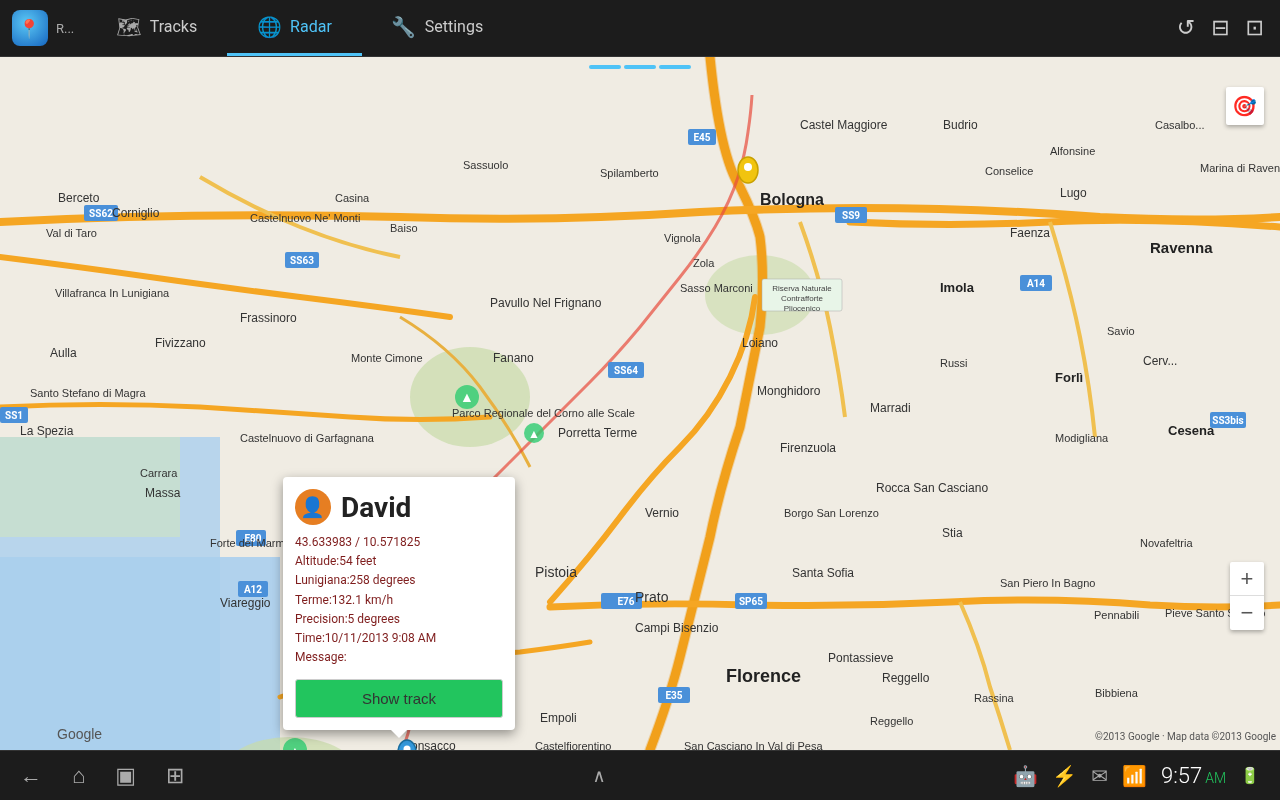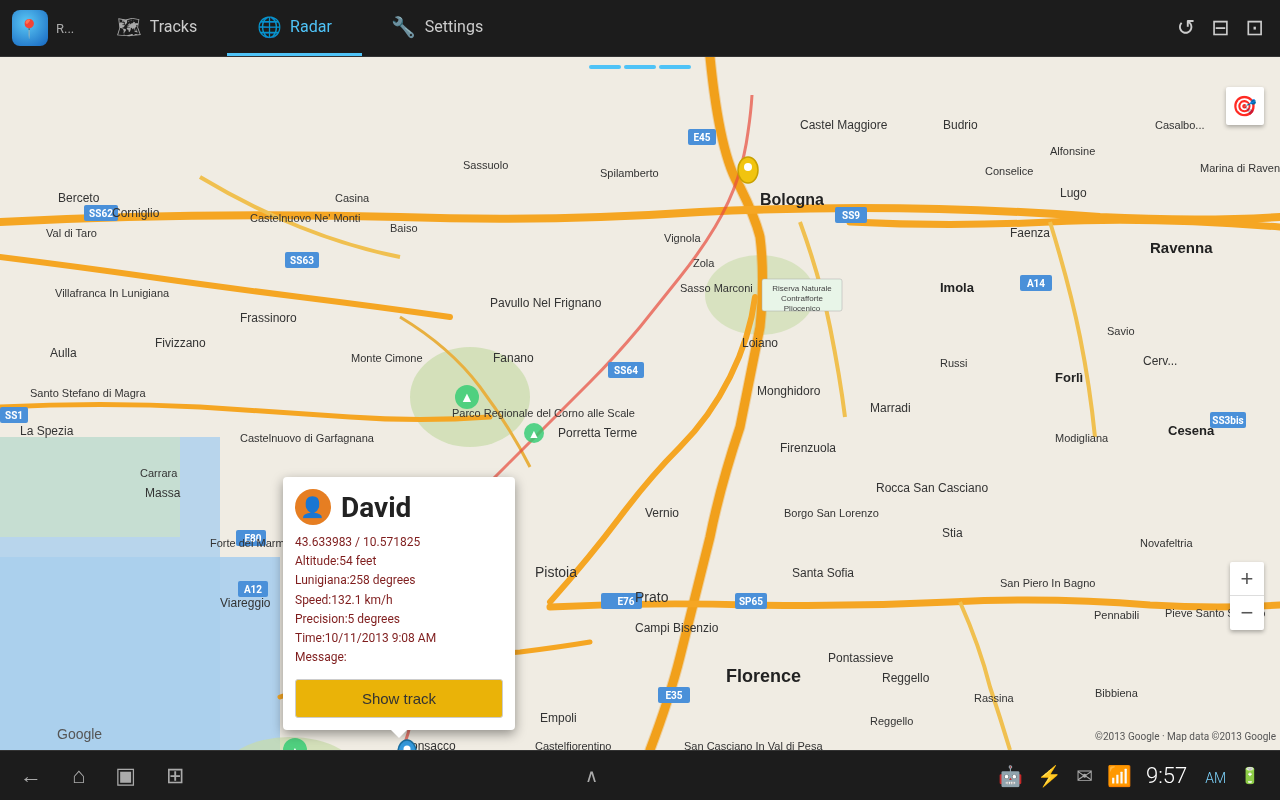--- a/index.html
+++ b/index.html
@@ -199,21 +199,21 @@
     .popup-info {
       font-size: 12px;
       color: #7f1d1d;
       line-height: 1.6;
     }
     .show-track-btn {
       display: block;
       width: 100%;
       margin-top: 12px;
       padding: 10px;
-      background: #eab308;
+      background: #22c55e;
       border: 1px solid #ccc;
       border-radius: 3px;
       text-align: center;
       font-size: 15px;
       color: #333;
       cursor: pointer;
     }
 
     
     .scroll-indicator {
@@ -260,21 +260,21 @@
       align-items: center;
       gap: 14px;
       color: #aaa;
     }
     .status-icon { font-size: 20px; }
     .time-display {
       color: white;
       font-size: 22px;
       font-weight: 300;
     }
-    .time-ampm { font-size: 14px; margin-left: 18px; color: #7dd3fc; }
+    .time-ampm { font-size: 14px; margin-left: 3px; color: #22c55e; }
     .battery-icon { font-size: 16px; color: #4fc3f7; }
   </style>
 </head>
 <body>
 
 <div id="top-bar">
   <div class="nav-app">
     <div class="app-icon">
       <span style="color:white; font-size:18px;">📍</span>
     </div>
@@ -499,21 +499,21 @@
     <div class="popup-header">
       <div class="popup-avatar">
         <span>👤</span>
       </div>
       <div class="popup-name">David</div>
     </div>
     <div class="popup-info">
       <div>43.633983 / 10.571825</div>
       <div>Altitude:54 feet</div>
       <div>Lunigiana:258 degrees</div>
-      <div>Speed:132.1 km/h</div>
+      <div>Terme:132.1 km/h</div>
       <div>Precision:5 degrees</div>
       <div>Time:10/11/2013 9:08 AM</div>
       <div>Message:</div>
     </div>
     <button class="show-track-btn">Show track</button>
   </div>
 
   <div class="google-watermark">
     <span>Google</span>
   </div>

